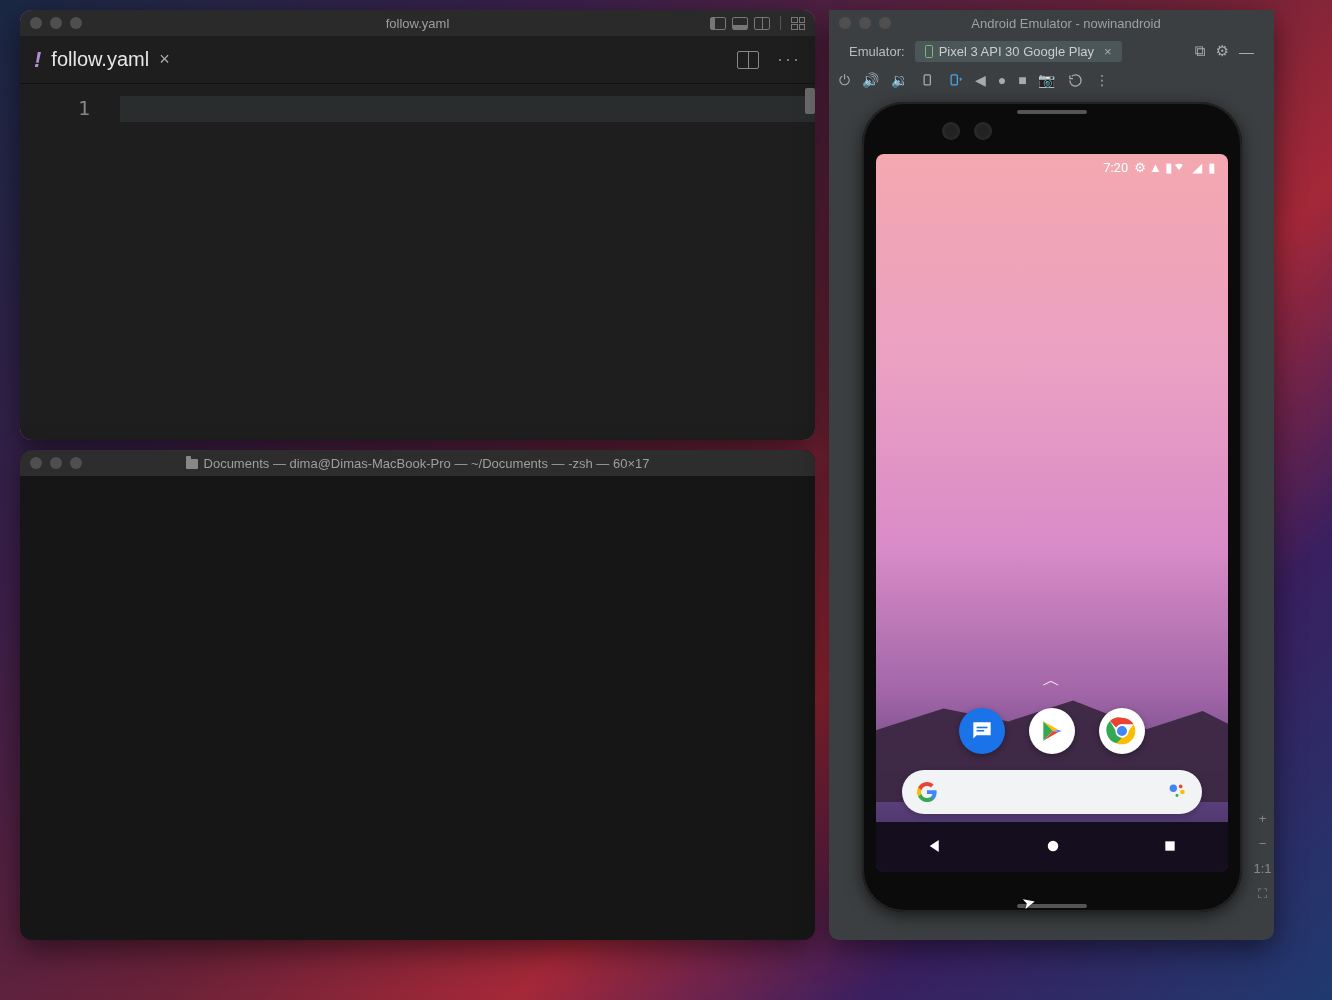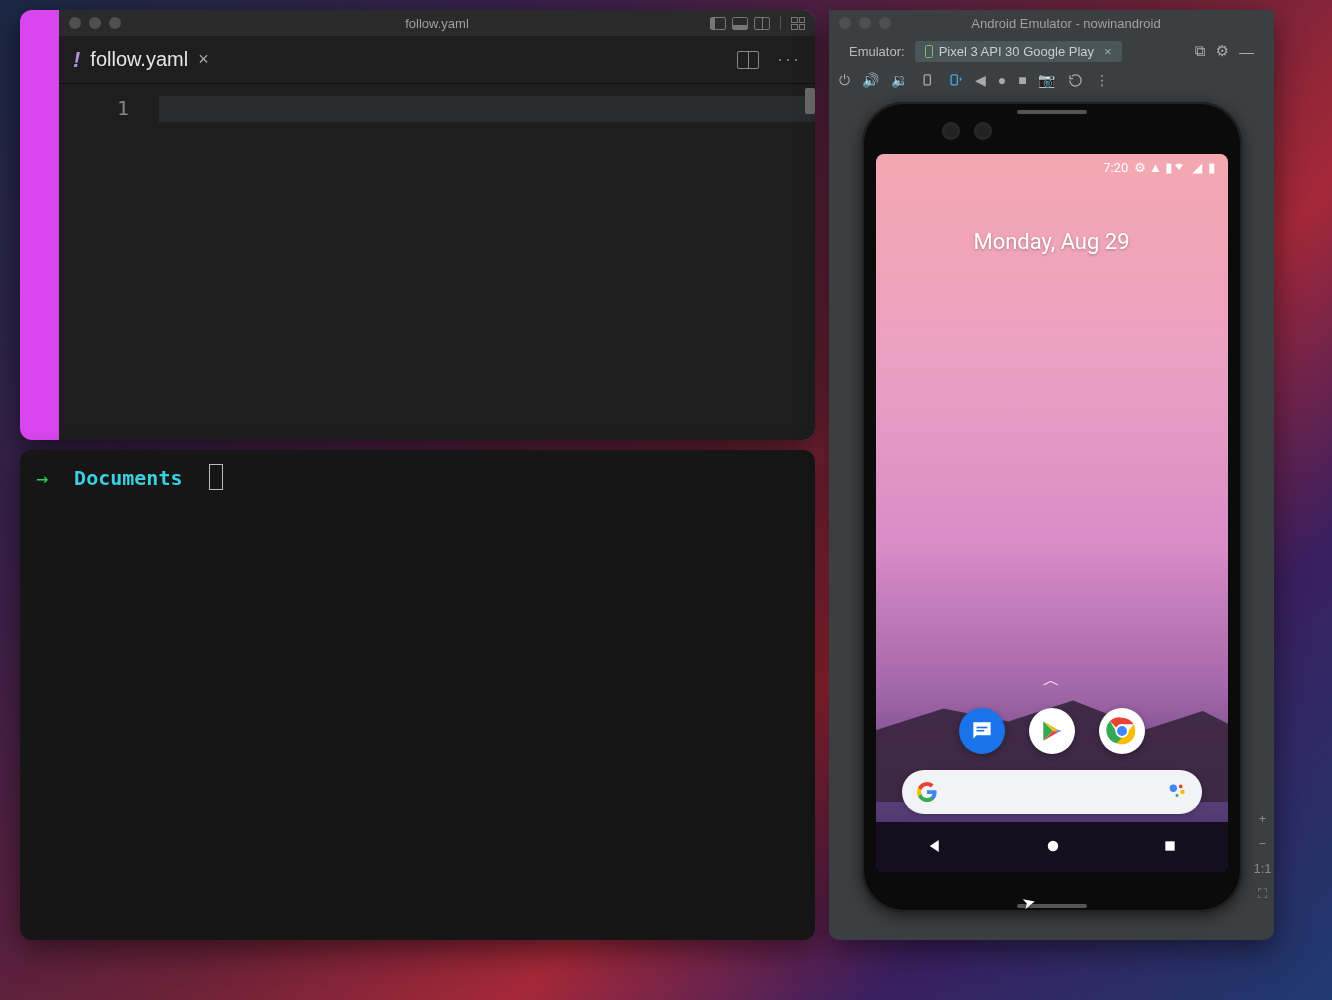--- a/index.html
+++ b/index.html
@@ -16,21 +16,20 @@
 
   
   .editor-window {
     position: absolute;
     left: 20px; top: 10px;
     width: 795px; height: 430px;
     background: #d946ef;
     border-radius: 12px;
     box-shadow: 0 10px 30px rgba(0,0,0,.5);
     overflow: hidden;
-    padding-left: 39px;
   }
   .titlebar {
     height: 26px;
     background: #2a2a2a;
     display: flex;
     align-items: center;
     padding: 0 10px;
     position: relative;
   }
   .traffic { display: flex; gap: 8px; }
@@ -298,24 +297,30 @@
       <div>1</div>
     </div>
     <div class="code-area">
       <div class="code-line"></div>
     </div>
   </div>
   <div class="minimap"></div>
 </div>
 
 <div class="terminal-window">
-  <div class="term-body">
-    <span class="term-prompt">→</span>
-    <span class="term-dir">Documents</span>
-    <span class="term-cursor"></span>
+  <div class="titlebar">
+    <div class="traffic">
+      <div class="dot"></div>
+      <div class="dot"></div>
+      <div class="dot"></div>
+    </div>
+    <div class="title">
+      <span class="folder-icon"></span>
+      <span>Documents — dima@Dimas-MacBook-Pro — ~/Documents — -zsh — 60×17</span>
+    </div>
   </div>
 </div>
 
 <div class="emu-panel">
   <div class="titlebar">
     <div class="traffic">
       <div class="dot"></div>
       <div class="dot"></div>
       <div class="dot"></div>
     </div>
@@ -376,21 +381,20 @@
           <div class="right">
             <span>
               <svg width="14" height="12" viewBox="0 0 24 24" fill="#fff">
                   <path d="M12 20l8-10c-4.4-3.6-11.6-3.6-16 0l8 10z"></path>
                 </svg>
             </span>
             <span>◢</span>
             <span>▮</span>
           </div>
         </div>
-        <div class="datewidget">Monday, Aug 29</div>
 
         <div class="mountain"></div>
 
         <div class="caret-up">︿</div>
 
         <div class="dock">
           <div class="app-icon app-messages">
             <svg width="26" height="26" viewBox="0 0 24 24" fill="#fff">
                 <path d="M4 4h16v12H7l-3 3V4z"></path>
                 <rect x="7" y="8" width="10" height="1.5" fill="#1a73e8"></rect>

